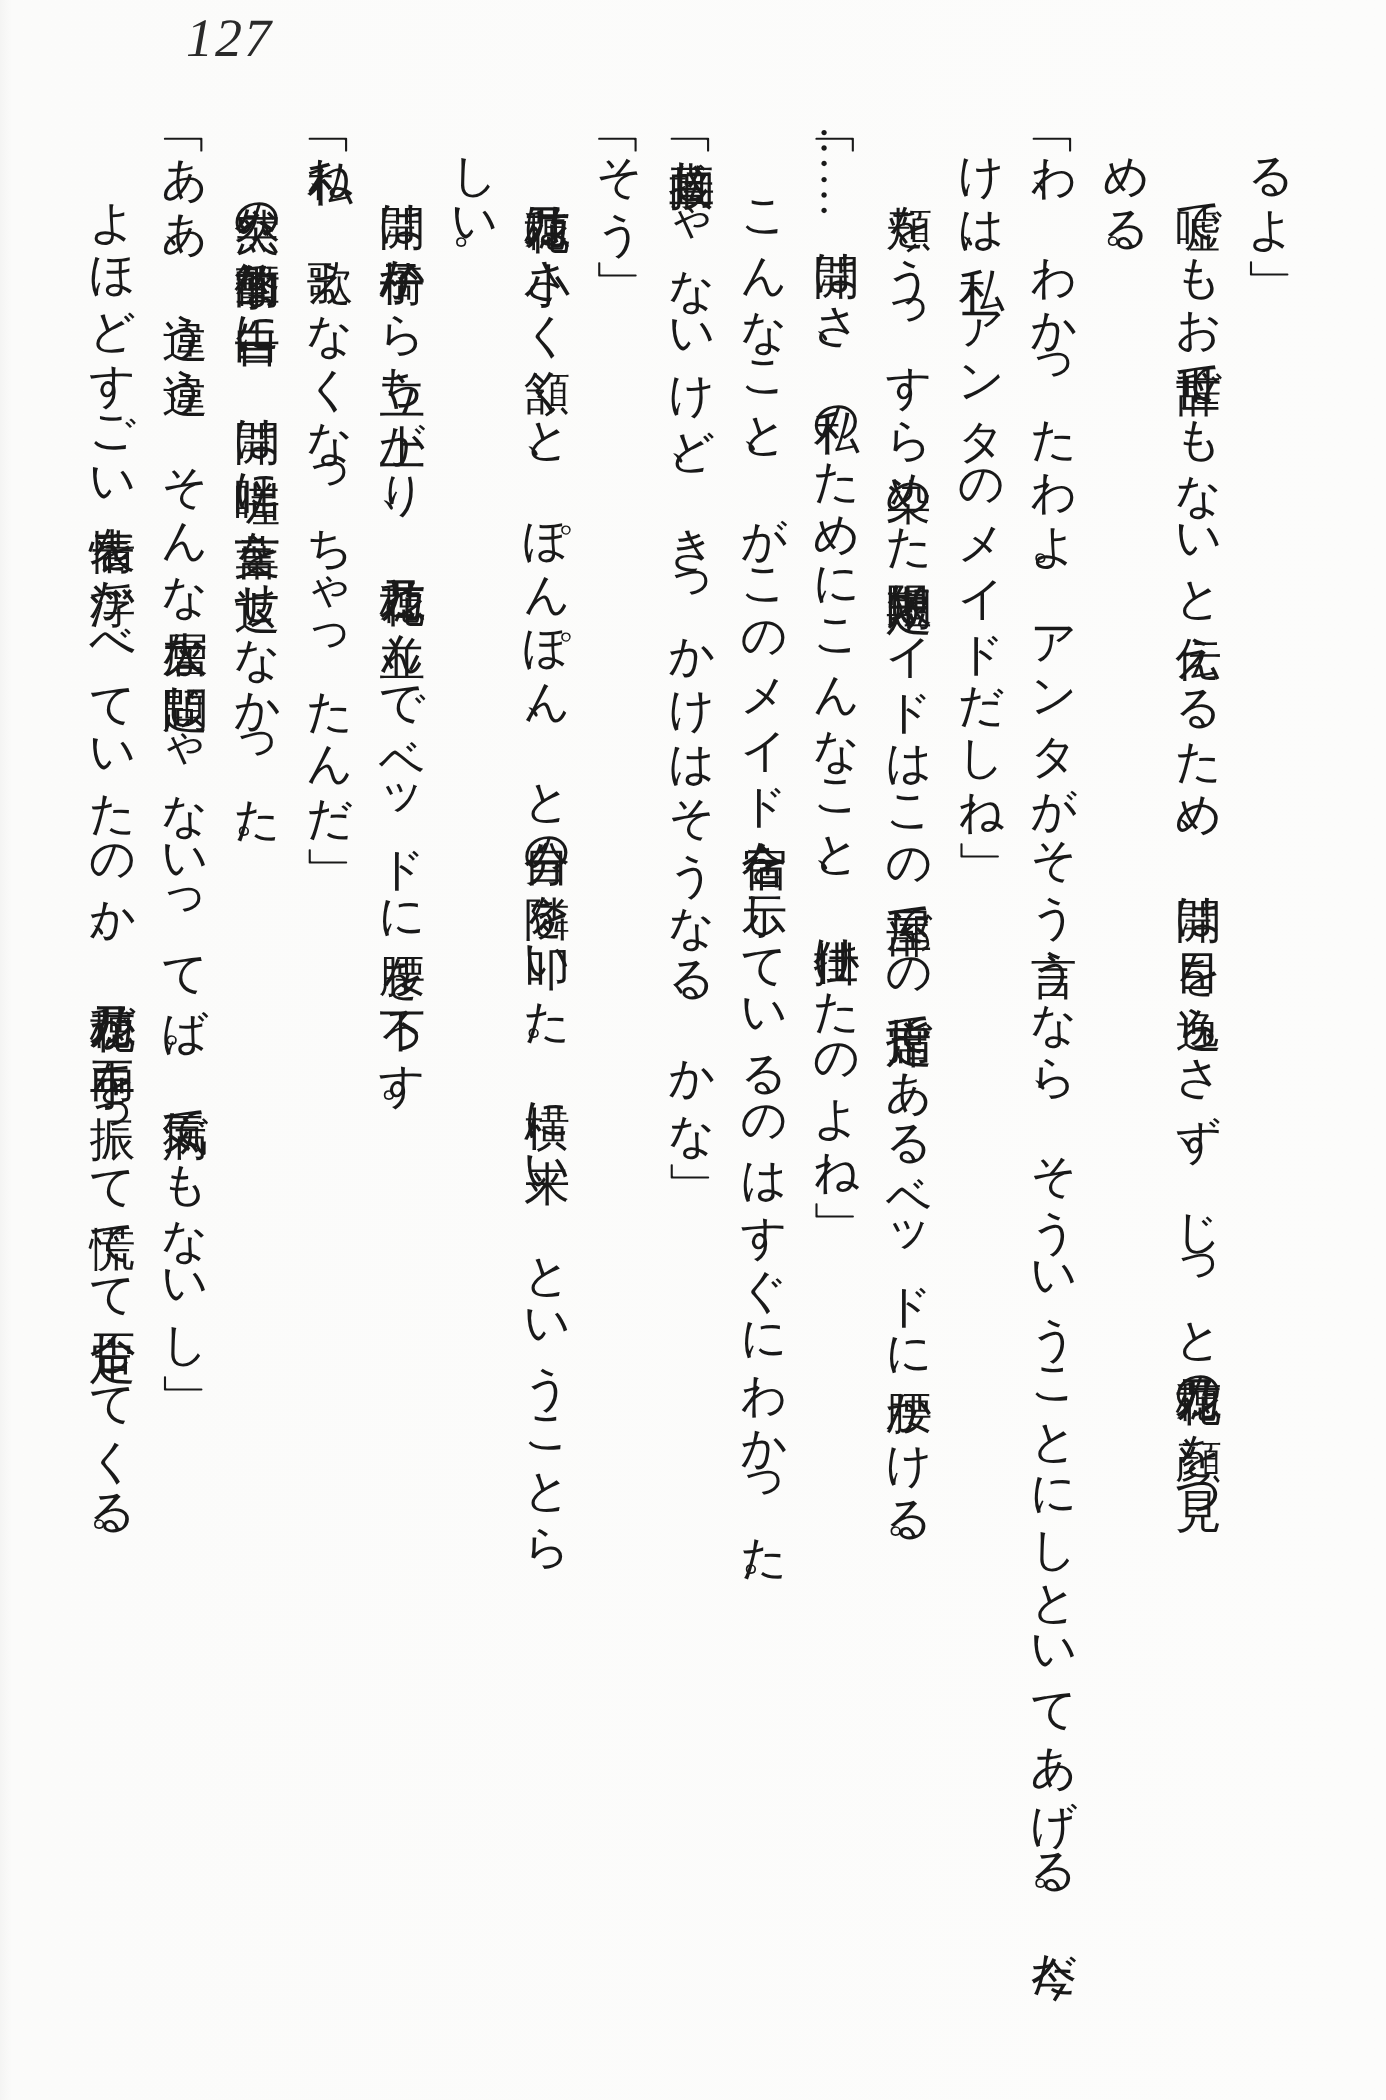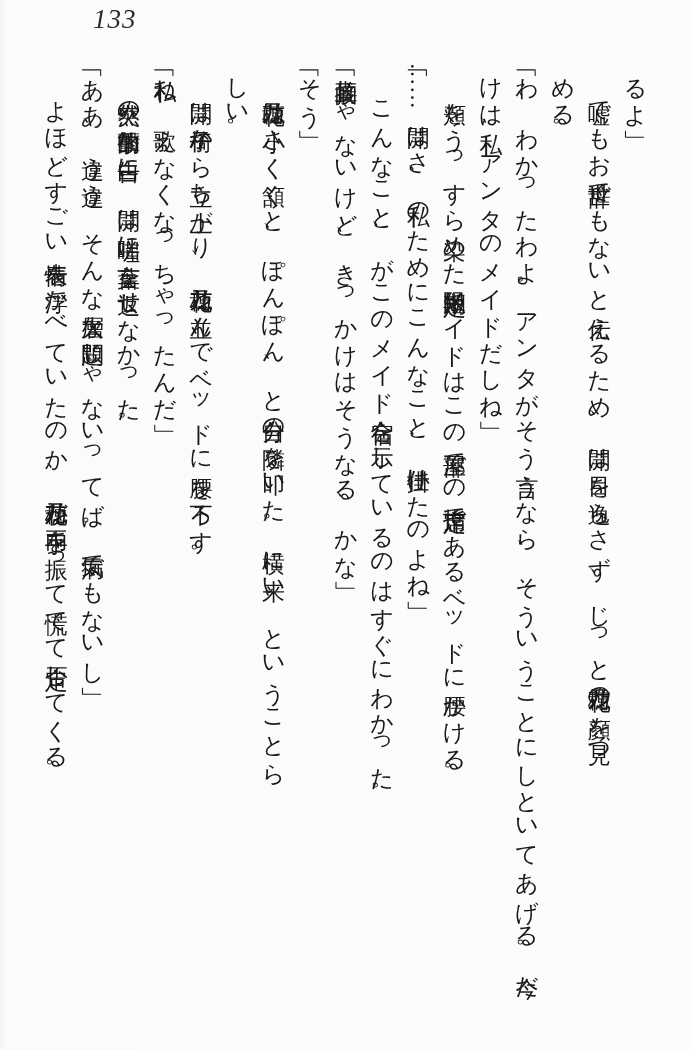--- a/index.html
+++ b/index.html
@@ -45,21 +45,21 @@
     white-space: nowrap;
   }
   .text-block .line.indent {
     text-indent: 1em;
   }
 </style>
 </head>
 <body>
 
 <div class="page">
-  <div class="page-number">133</div>
+  <div class="page-number">127</div>
 
   <div class="text-block">
       <div class="line">るよ」</div>
       <div class="line indent">嘘でもお世辞でもないと伝えるため、開は目を逸らさず、じっと穂乃花の顔を見つ</div>
       <div class="line">める。</div>
       <div class="line">「わ、わかったわよ。アンタがそう言うなら、そういうことにしといてあげる。今だ</div>
       <div class="line">けは私、アンタのメイドだしね」</div>
       <div class="line indent">頬をうっすら染めた短期限定メイドはこの部屋での指定席であるベッドに腰かける。</div>
       <div class="line">「……開はさ、私のためにこんなこと、仕掛けたのよね」</div>
       <div class="line indent">こんなこと、がこのメイド合宿を示しているのはすぐにわかった。</div>

